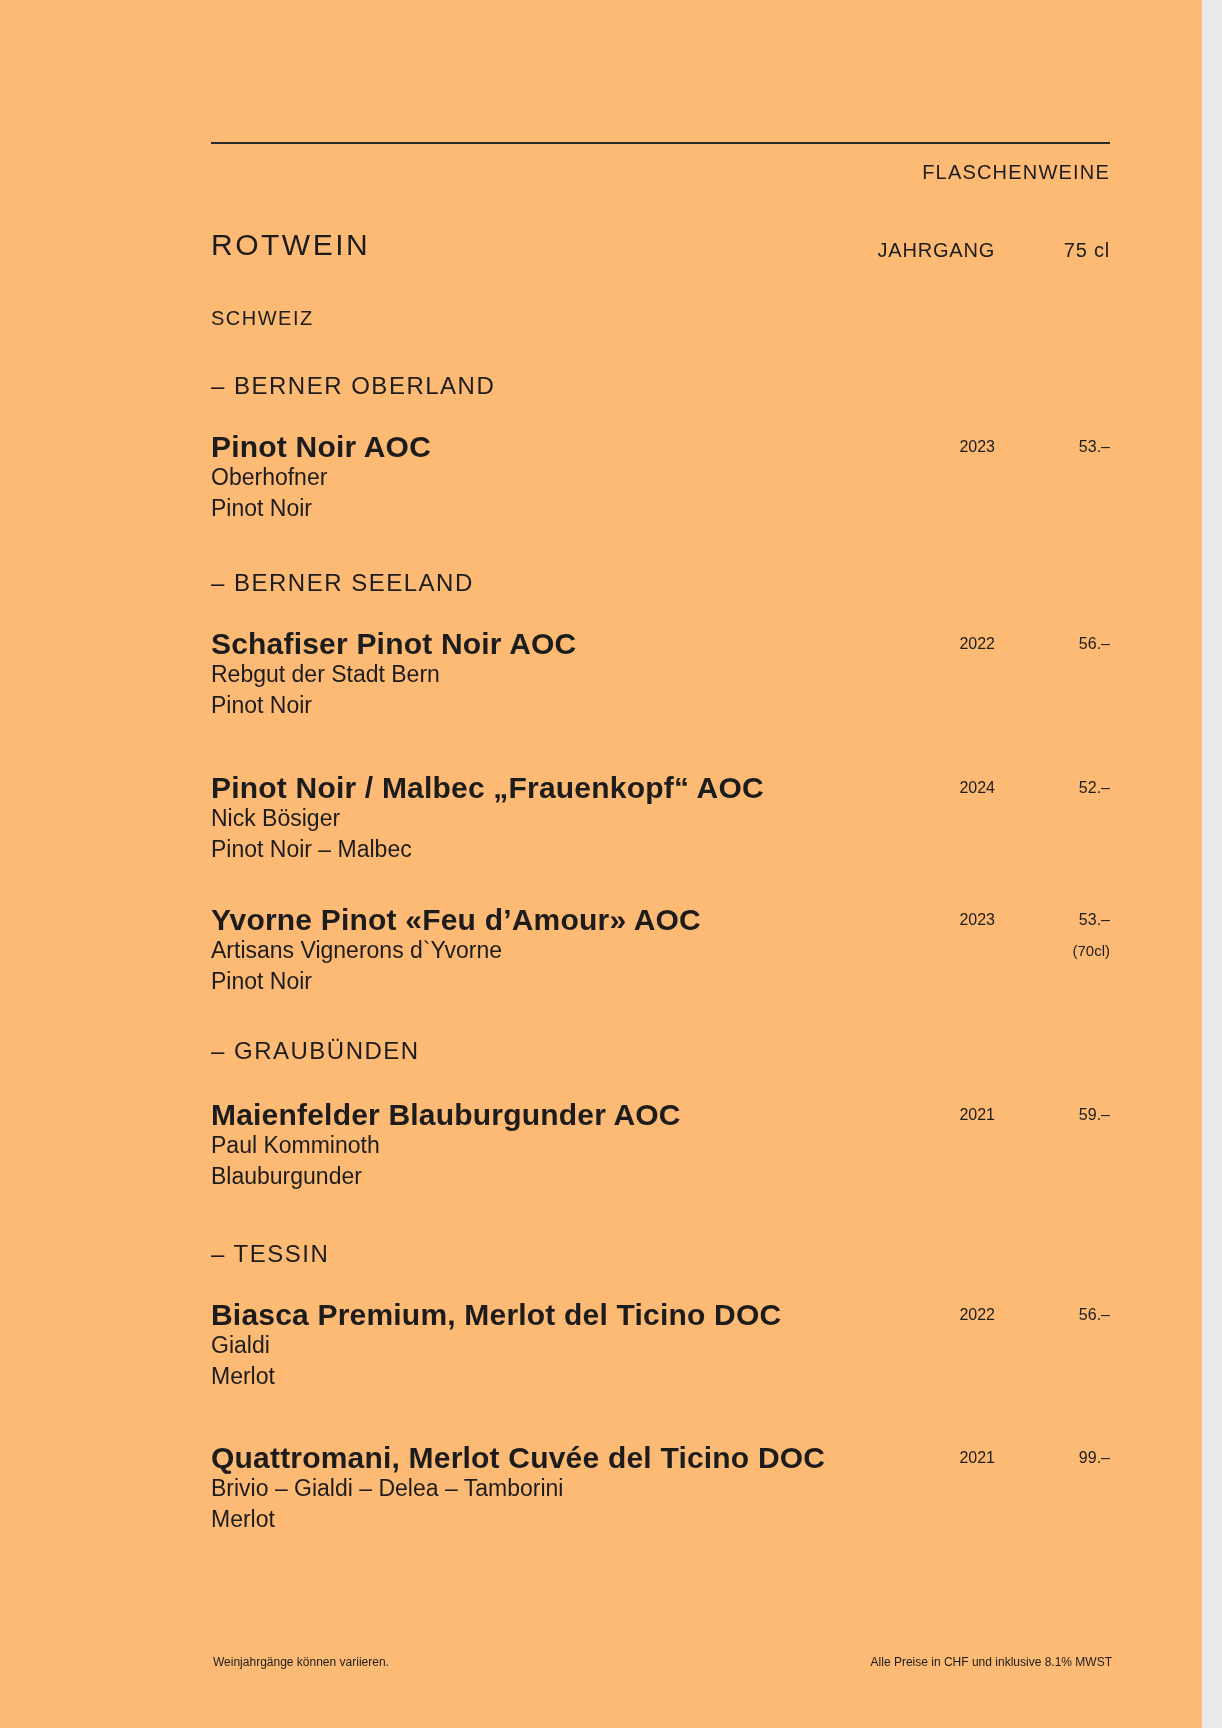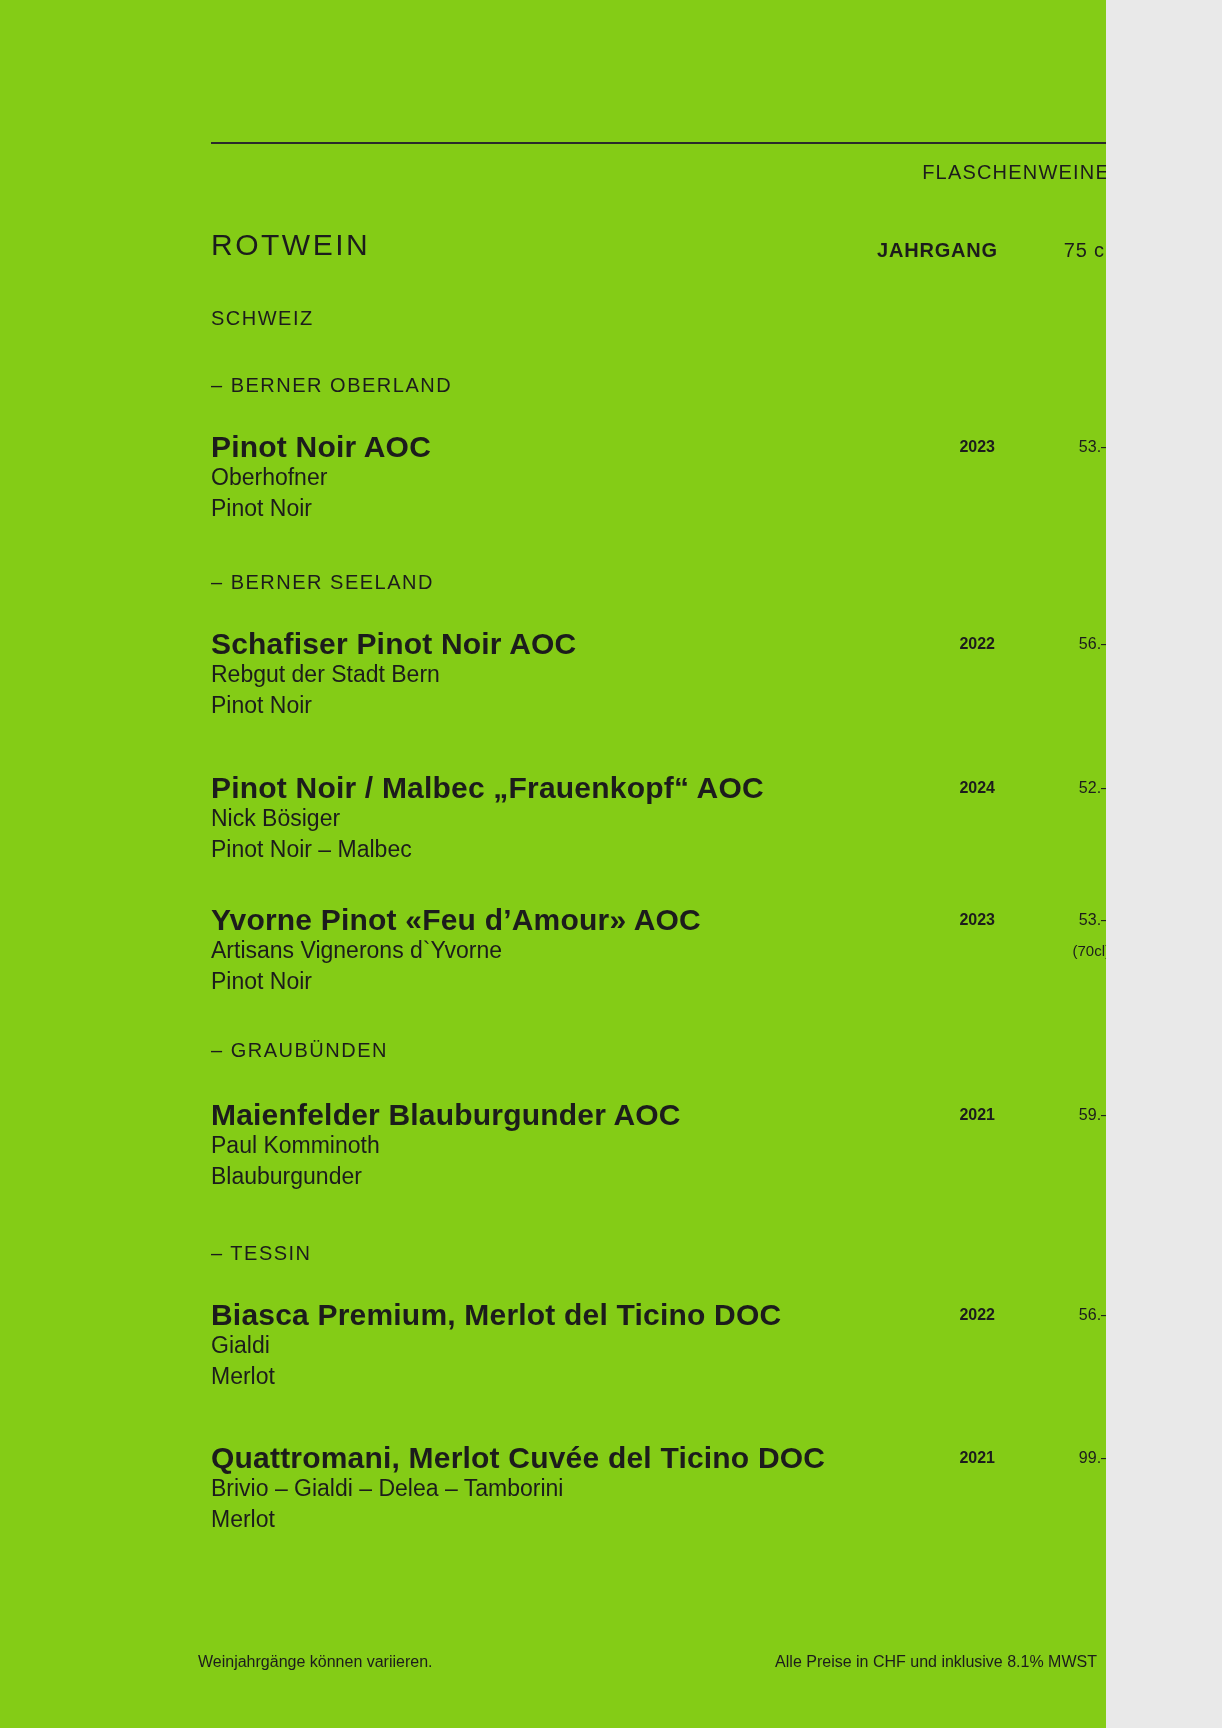--- a/index.html
+++ b/index.html
@@ -1,21 +1,21 @@
 <!DOCTYPE html>
 <html><head>
 <meta charset="utf-8">
 <style>
   * { margin: 0; padding: 0; box-sizing: border-box; }
   html, body { background: #e9e9e9; }
   .page {
     position: relative;
-    width: 1106px;
+    width: 1202px;
     height: 1728px;
-    background: #84cc16;
+    background: #fdba74;
     font-family: "Liberation Sans", sans-serif;
     color: #1c1c1c;
     overflow: hidden;
   }
   .content {
     position: absolute;
     left: 211px;
     top: 0;
     width: 899px;
   }
@@ -44,31 +44,31 @@
     font-weight: 400;
     letter-spacing: 2.5px;
   }
   .head-col {
     font-size: 20px;
     line-height: 24px;
     letter-spacing: 0.8px;
     padding-top: 8px;
     text-align: right;
   }
-  .vintage-col { width: 118px; font-weight: bold; }
+  .vintage-col { width: 118px; }
   .price-col { width: 115px; }
   .country {
     margin-top: 44px;
     font-size: 20px;
     line-height: 25px;
     letter-spacing: 1.5px;
   }
   .region {
     margin-top: 42px;
-    font-size: 20px;
+    font-size: 24px;
     line-height: 25px;
     letter-spacing: 1.5px;
   }
   .wine {
     margin-top: 34px;
     display: flex;
     align-items: flex-start;
   }
   .wine-info { flex: 1; }
   .wine-name {
@@ -86,26 +86,26 @@
     line-height: 30px;
     text-align: right;
   }
   .price-note {
     font-size: 15px;
     line-height: 31px;
     text-align: right;
   }
   .footer {
     position: absolute;
-    left: 198px;
+    left: 213px;
     top: 1652px;
     width: 899px;
     display: flex;
     justify-content: space-between;
-    font-size: 16px;
+    font-size: 12px;
     line-height: 20px;
   }
 </style>
 </head>
 <body>
 
 <div class="page">
   <div class="content">
 
     <div class="rule"></div>

